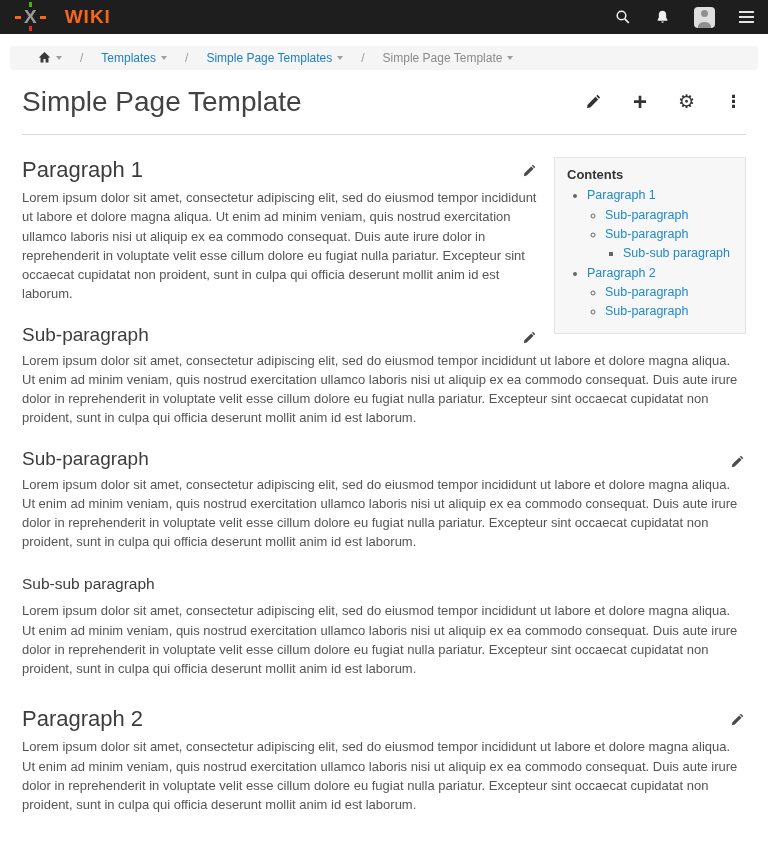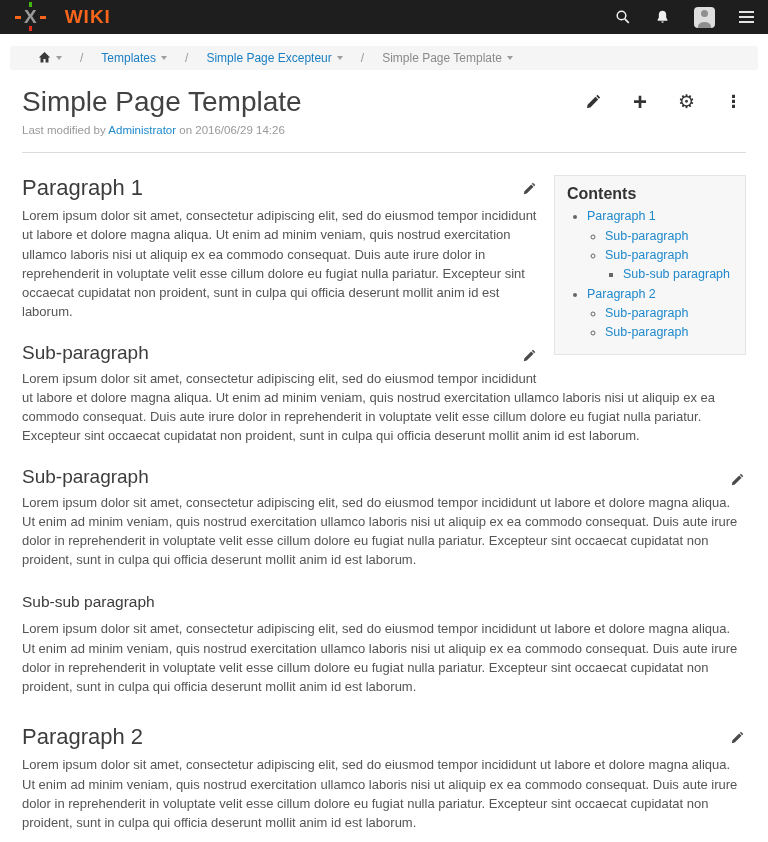--- a/index.html
+++ b/index.html
@@ -60,21 +60,21 @@
   .modified { font-size:11.5px; color:#999; margin-top:6px; }
   .modified a { color:#2089cc; text-decoration:none; cursor:pointer; }
 
   hr.rule { border:0; border-top:1px solid #dcdcdc; margin:16px 0 22px; }
 
   
   .toc-panel {
     float:right; width:192px; background:#f7f7f7; border:1px solid #e4e4e4;
     padding:9px 12px 11px; margin:0 0 14px 16px; font-size:12.5px;
   }
-  .toc-title { font-weight:bold; color:#333; font-size:16px; }
+  .toc-title { font-weight:bold; color:#333; font-size:13px; }
   .toc-panel ul { margin:4px 0 0; padding-left:20px; }
   .toc-panel ul ul { margin:0; padding-left:18px; }
   .toc-panel li { line-height:1.55; color:#666; }
   .toc-panel a { color:#2089cc; text-decoration:none; cursor:pointer; }
 
   
   .sec-h { font-weight:normal; color:#3c3c3c; }
   h2.sec-h1 { font-size:22px; margin:28px 0 5px; }
   h2.sec-h1.first { margin-top:2px; }
   h3.sec-h2 { font-size:19px; margin:20px 0 5px; }
@@ -127,21 +127,21 @@
         </svg></span>
       <span class="caret"></span>
     </span>
     <span class="bc-sep">/</span>
     <span class="bc-item">
       <a>Templates</a>
       <span class="caret"></span>
     </span>
     <span class="bc-sep">/</span>
     <span class="bc-item">
-      <a>Simple Page Excepteur</a>
+      <a>Simple Page Templates</a>
       <span class="caret"></span>
     </span>
     <span class="bc-sep">/</span>
     <span class="bc-item">
       <span class="bc-current">Simple Page Template</span>
       <span class="caret"></span>
     </span>
   </nav>
 
 <div class="content">
@@ -150,25 +150,20 @@
     <div class="title-actions">
       <span class="ta">
         <svg width="15" height="15" viewBox="0 0 16 16" fill="#333">
             <path d="M12.2 0.9l2.9 2.9-1.3 1.3-2.9-2.9zM10.1 3l2.9 2.9-8.4 8.4-3.6 0.7 0.7-3.6z"></path>
           </svg>
       </span>
       <span class="ta plus">+</span>
       <span class="ta glyph">⚙</span>
       <span class="ta kebab">⋮</span>
     </div>
-  </div>
-  <div class="modified">
-    <span>Last modified by</span>
-    <a>Administrator</a>
-    <span>on 2016/06/29 14:26</span>
   </div>
   <hr class="rule">
 
   <div class="doc-body">
     <aside class="toc-panel">
       <div class="toc-title">Contents</div>
       <div>
           <ul>
             <li><a>Paragraph 1</a><ul>
                 <li><a>Sub-paragraph</a></li>

